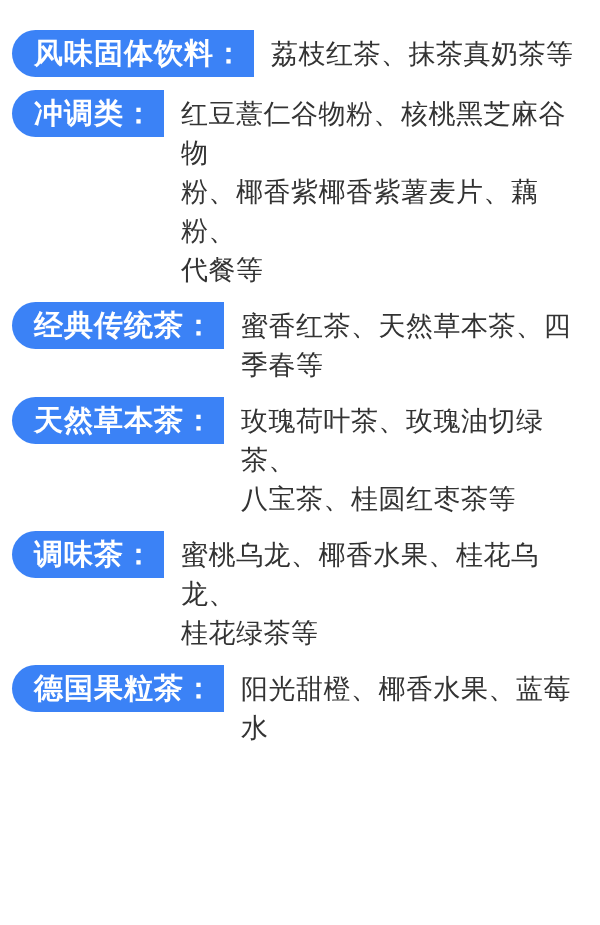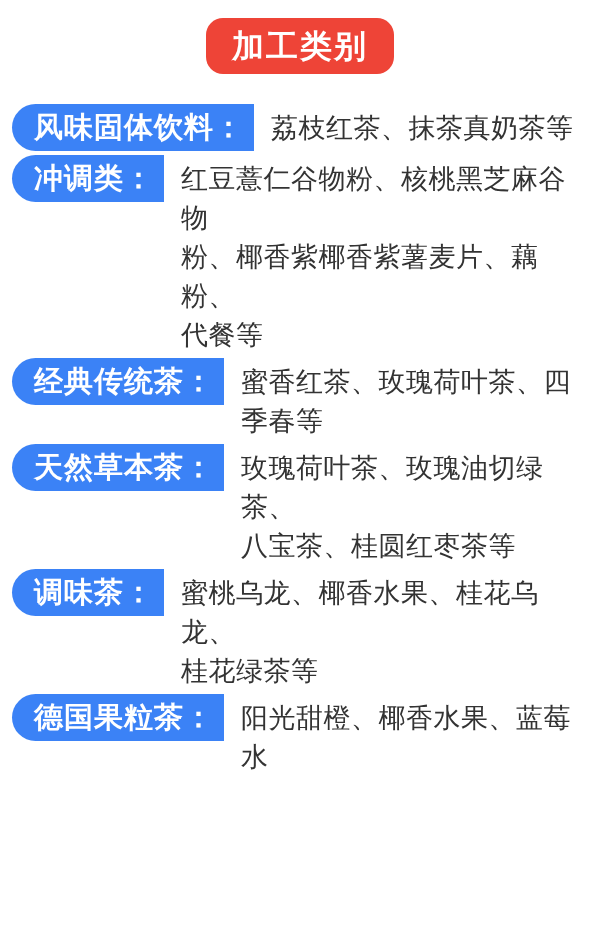--- a/index.html
+++ b/index.html
@@ -27,21 +27,21 @@
     padding: 9px 26px;
     border-radius: 17px;
     letter-spacing: 2px;
   }
   .rows {
     padding: 0 12px 0 12px;
   }
   .row {
     display: flex;
     align-items: flex-start;
-    margin-top: 4px;
+    margin-top: 13px;
   }
   .row.first { margin-top: 30px; }
   .badge {
     background: #3b82f6;
     color: #ffffff;
     font-weight: bold;
     font-size: 29px;
     line-height: 31px;
     padding: 8px 10px 8px 22px;
     border-radius: 24px 0 0 24px;
@@ -57,21 +57,20 @@
     color: #333333;
     font-weight: 500;
     letter-spacing: 0.5px;
   }
 </style>
 </head>
 <body>
 
 <div class="page">
 
-  <div class="title-badge">加工类别</div>
 
   <div class="rows">
 
     <div class="row first">
       <div class="badge">风味固体饮料：</div>
       <div class="items">
         <div>荔枝红茶、抹茶真奶茶等</div>
       </div>
     </div>
 
@@ -80,21 +79,21 @@
       <div class="items">
         <div>红豆薏仁谷物粉、核桃黑芝麻谷物</div>
         <div>粉、椰香紫椰香紫薯麦片、藕粉、</div>
         <div>代餐等</div>
       </div>
     </div>
 
     <div class="row">
       <div class="badge">经典传统茶：</div>
       <div class="items">
-        <div>蜜香红茶、玫瑰荷叶茶、四</div>
+        <div>蜜香红茶、天然草本茶、四</div>
         <div>季春等</div>
       </div>
     </div>
 
     <div class="row">
       <div class="badge">天然草本茶：</div>
       <div class="items">
         <div>玫瑰荷叶茶、玫瑰油切绿茶、</div>
         <div>八宝茶、桂圆红枣茶等</div>
       </div>

